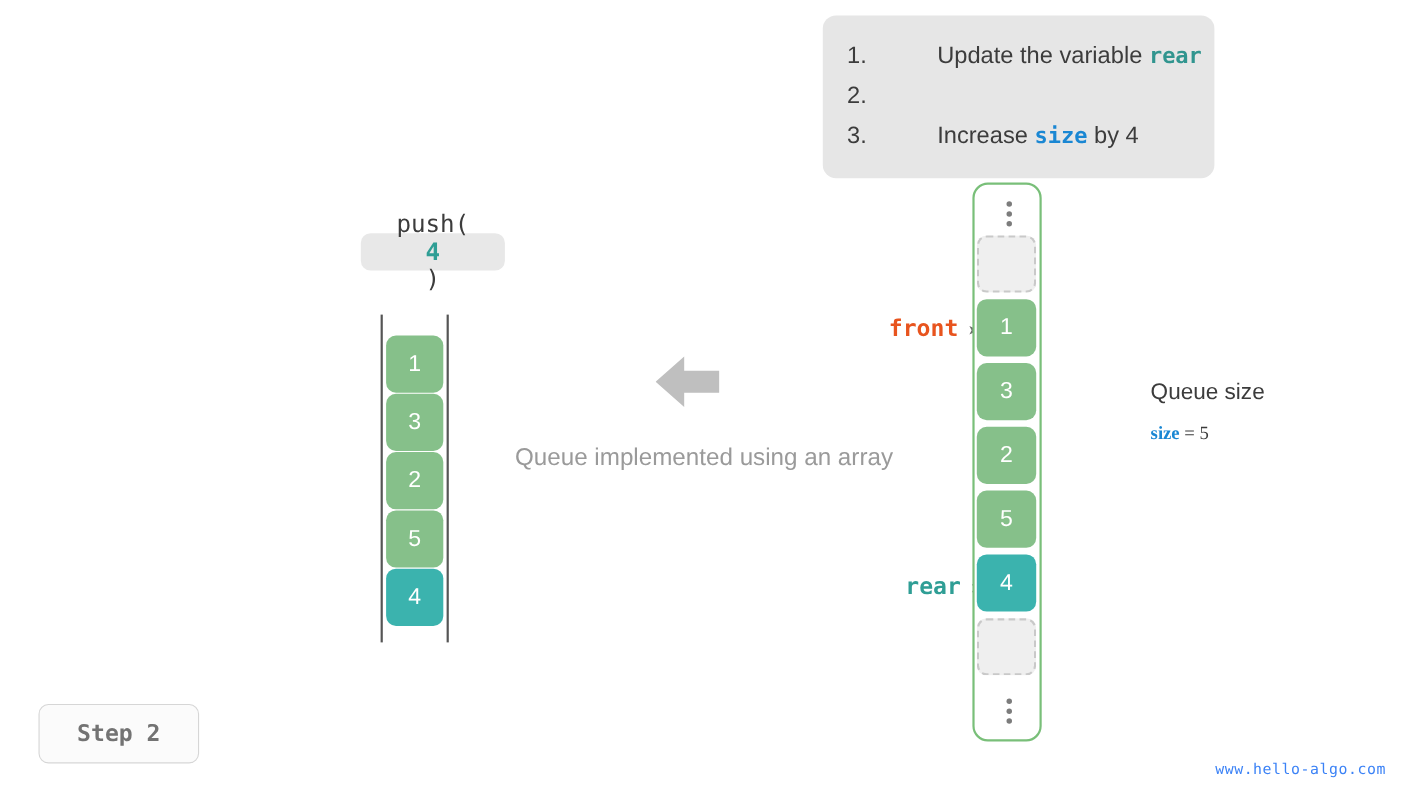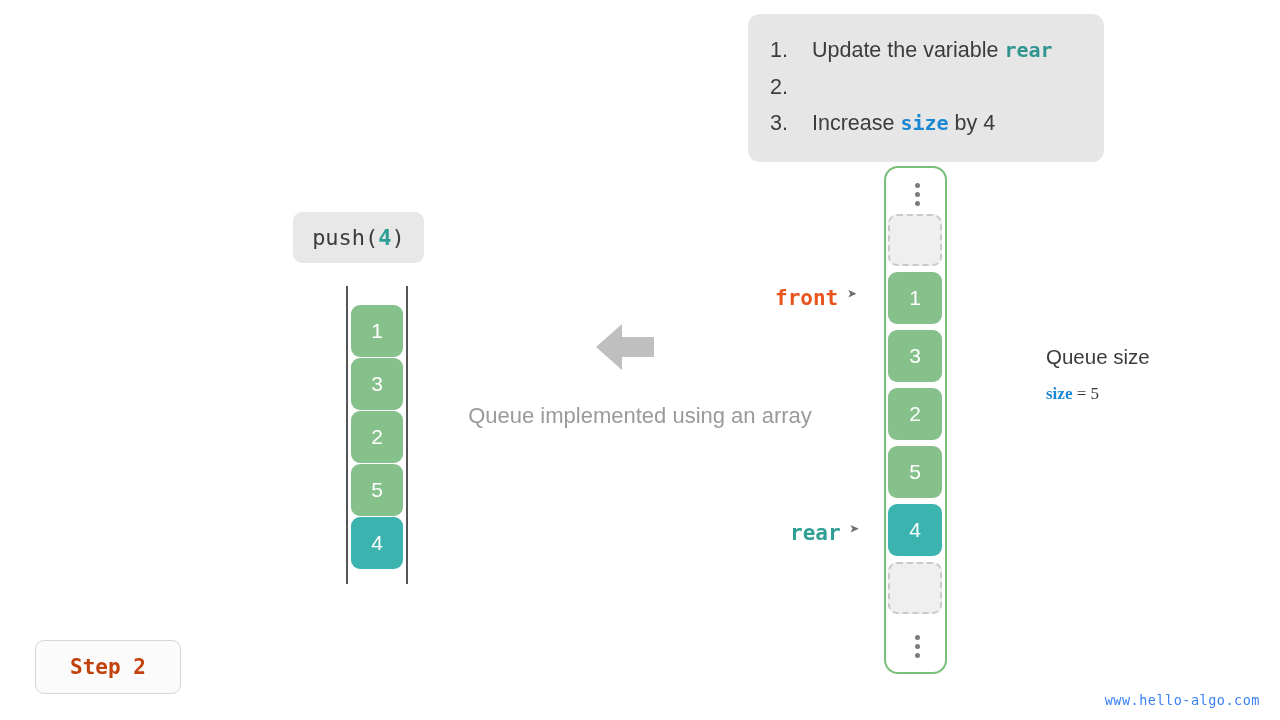--- a/index.html
+++ b/index.html
@@ -36,45 +36,46 @@
     color: #3c3c3c;
     line-height: 36.5px;
     white-space: nowrap;
   }
   .instr-num {
     width: 42px;
     flex: 0 0 42px;
     font-size: 21.5px;
     color: #3c3c3c;
   }
-  .instr-text { font-size: 21.5px; color: #3c3c3c; }
+  .instr-text { font-size: 21.5px; color: #3c3c3c; margin-left: 40px; }
   .kw {
     font-family: "DejaVu Sans Mono", monospace;
     font-weight: bold;
     font-size: 20px;
   }
   .kw-teal { color: #31958f; }
   .kw-blue { color: #1a87d3; }
 
   
   .op-chip {
     position: absolute;
-    left: 293px;
+    left: 328px;
     top: 212px;
     width: 131px;
-    height: 51px;
+    height: 34px;
     background: #e8e8e8;
     border-radius: 9px;
     display: flex;
     align-items: center;
     justify-content: center;
     font-family: "DejaVu Sans Mono", monospace;
     font-size: 22px;
     color: #3c3c3c;
     letter-spacing: 0px;
+    flex-direction: column;
   }
   .op-chip .arg { color: #2f9e95; font-weight: bold; }
 
   
   .left-array {
     position: absolute;
     left: 346px;
     top: 286px;
     width: 62px;
     height: 298px;
@@ -179,26 +180,27 @@
     background: #efefef;
     border: 2px dashed #c9c9c9;
   }
   .slot.green { background: #86c08a; }
   .slot.teal  { background: #3bb3ae; }
 
   
   .ptr {
     position: absolute;
     display: flex;
-    align-items: flex-start;
+    align-items: flex-end;
     gap: 9px;
     font-family: "DejaVu Sans Mono", monospace;
     font-weight: bold;
     font-size: 21px;
     white-space: nowrap;
+    margin-left: 33px;
   }
   .ptr .glyph { color: #6e6e6e; font-size: 17px; line-height: 1; }
   .ptr-front { left: 775px; top: 286px; color: #e8541e; }
   .ptr-rear  { left: 790px; top: 521px; color: #2f9e95; }
 
   
   .size-panel {
     position: absolute;
     left: 1028px;
     top: 342px;
@@ -228,21 +230,21 @@
     height: 54px;
     border: 1px solid #d6d6d6;
     border-radius: 9px;
     background: #fbfbfb;
     display: flex;
     align-items: center;
     justify-content: center;
     font-family: "DejaVu Sans Mono", monospace;
     font-weight: bold;
     font-size: 21px;
-    color: #c2410c;
+    color: #737373;
     white-space: pre;
   }
 
   
   .watermark {
     position: absolute;
     right: 20px;
     bottom: 12px;
     font-family: "DejaVu Sans Mono", monospace;
     font-size: 13.5px;

